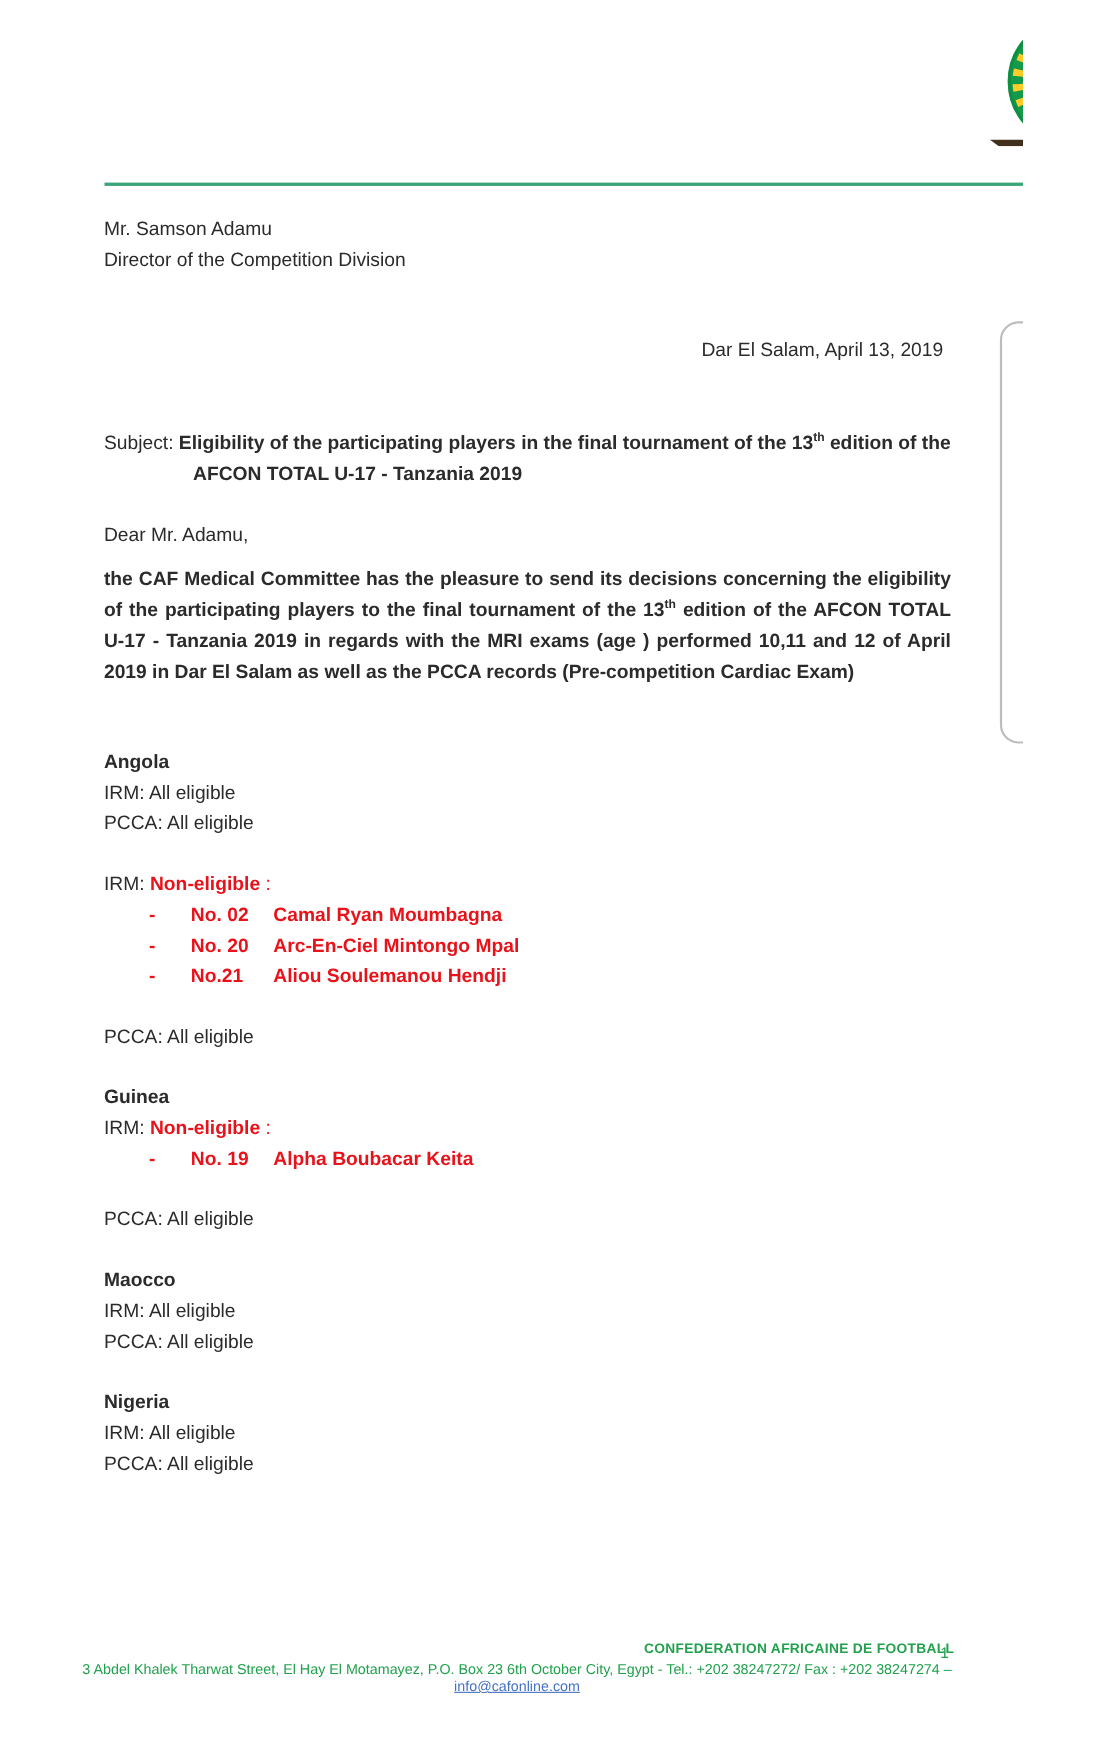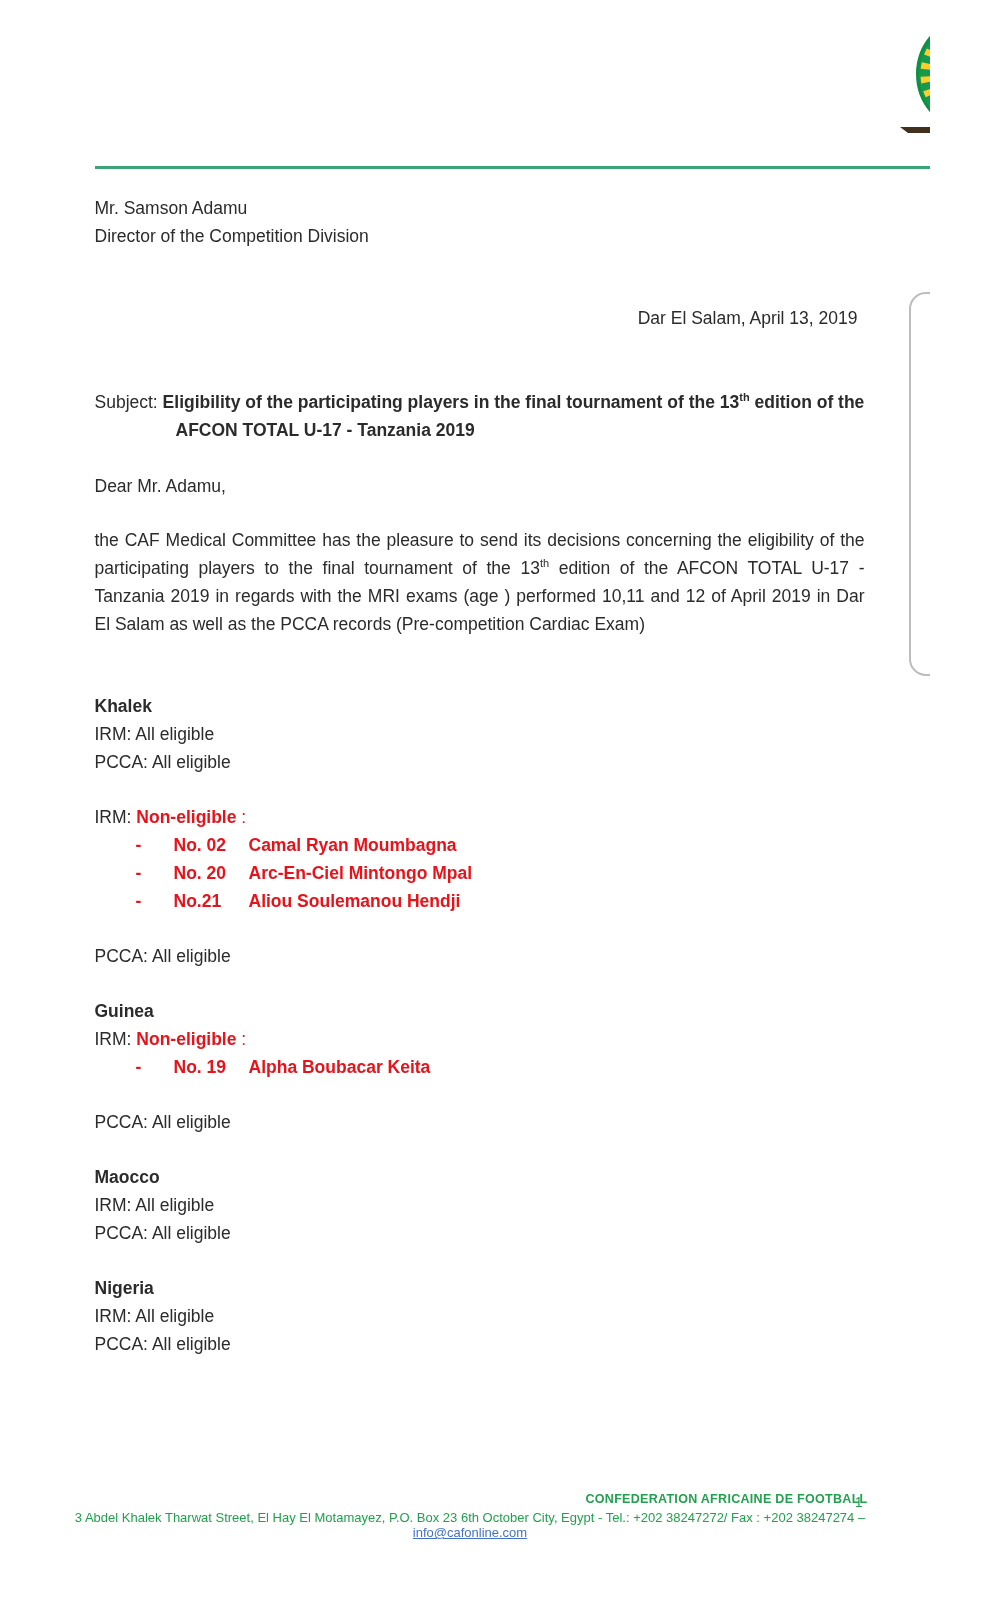--- a/index.html
+++ b/index.html
@@ -17,21 +17,21 @@
   }
   .content {
     position:absolute; left:22px; right:65px; top:194px;
     font-size:17.5px; line-height:28px;
   }
   .dateline { text-align:right; margin-top:54px; padding-right:7px; }
   .subject { margin-top:56px; padding-left:81px; text-indent:-81px; }
   .subject .bold { font-weight:bold;text-align:right; }
   sup { font-size:11px; line-height:0; }
   .salutation { margin-top:28px; }
-  .bodytext { margin-top:26px; text-align:justify; }
+  .bodytext { margin-top:12px; text-align:justify;font-weight:bold; }
   .section { margin-top:27px; }
   .section.first { margin-top:54px; }
   .country { font-weight:bold; }
   .red { color:#e8131a; }
   .red-bold { color:#e8131a; font-weight:bold; }
   .player-line { display:flex; padding-left:41px; color:#e8131a; font-weight:bold; }
   .player-bullet { width:38px; }
   .player-number { width:75px; }
   .pcca-spaced { margin-top:27px; }
   .footer { position:absolute; left:0; right:62px; top:1492px; text-align:center; }
@@ -86,21 +86,21 @@
 
     <div class="dateline">Dar El Salam, April 13, 2019</div>
 
     <div class="subject"><span>Subject:</span> <span class="bold"><span>Eligibility of the participating players in the final tournament of the 13</span><sup>th</sup><span> edition of the</span><br><span>AFCON TOTAL U-17 - Tanzania 2019</span></span></div>
 
     <div class="salutation">Dear Mr. Adamu,</div>
 
     <div class="bodytext"><span>the CAF Medical Committee has the pleasure to send its decisions concerning the eligibility of the participating players to the final tournament of the 13</span><sup>th</sup><span> edition of the AFCON TOTAL U-17 - Tanzania 2019 in regards with the MRI exams (age ) performed 10,11 and 12 of April 2019 in Dar El Salam as well as the PCCA records (Pre-competition Cardiac Exam)</span></div>
 
     <div class="section first">
-      <div class="country">Khalek</div>
+      <div class="country">Angola</div>
       <div><span>IRM:</span> <span>All eligible</span></div>
       <div>PCCA: All eligible</div>
     </div>
 
     <div class="section">
       <div><span>IRM:</span> <span class="red-bold">Non-eligible</span> <span class="red">:</span></div>
       <div class="player-line">
         <span class="player-bullet">-</span>
         <span class="player-number">No. 02</span>
         <span>Camal Ryan Moumbagna</span>

